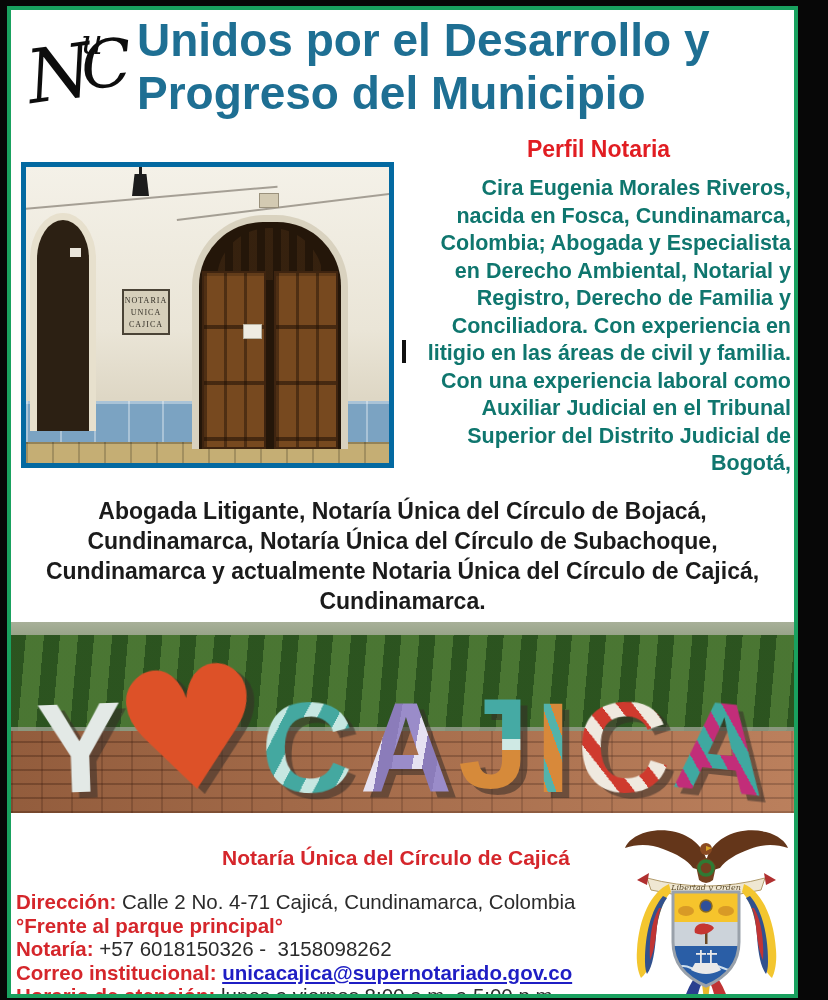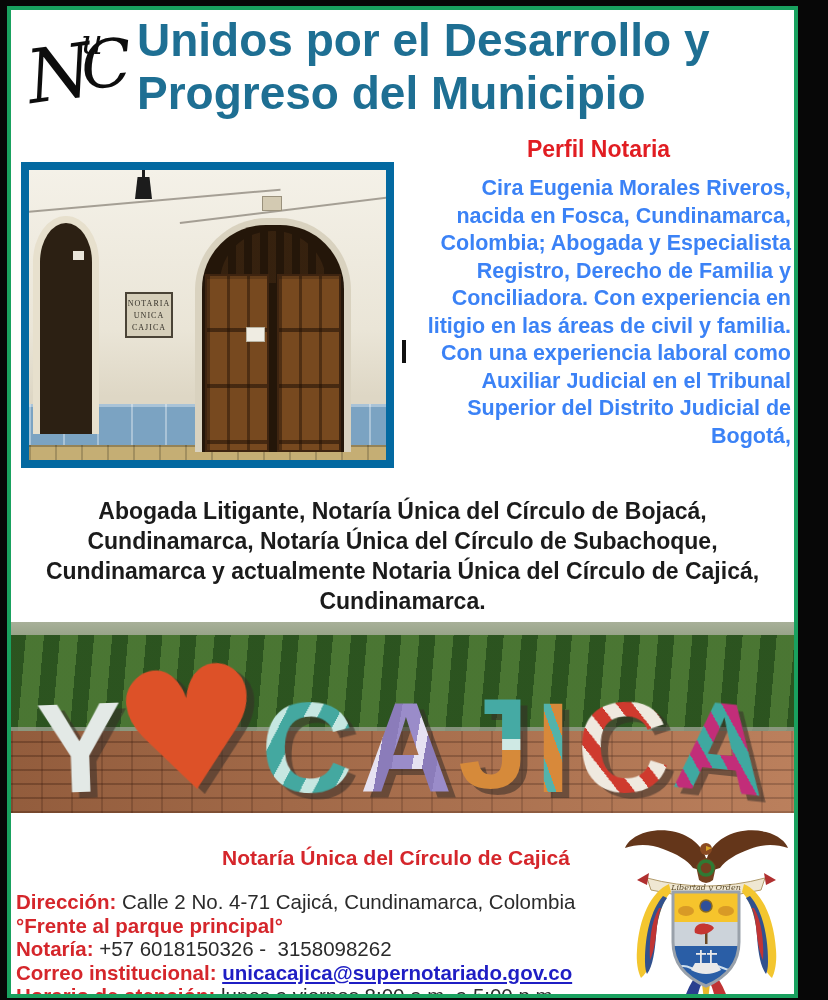--- a/index.html
+++ b/index.html
@@ -12,21 +12,21 @@
   .logo{position:absolute;left:14px;top:6px;width:120px;height:104px;color:#0d0d0d;
         font-family:"DejaVu Serif",serif;font-style:italic;}
   .logo-n{position:absolute;left:2px;top:14px;font-size:74px;transform:rotate(-8deg);}
   .logo-u{position:absolute;left:56px;top:6px;font-size:34px;}
   .logo-c{position:absolute;left:56px;top:10px;font-size:66px;transform:rotate(-5deg);}
   .title{position:absolute;left:126px;top:4px;width:655px;
          color:#1e6f93;font-weight:bold;font-size:46px;line-height:53px;}
 
   
   .photo1{position:absolute;left:10px;top:152px;width:373px;height:306px;
-          border:8px solid #0369a1;box-sizing:border-box;background:#ece7da;overflow:hidden;}
+          border:5px solid #0369a1;box-sizing:border-box;background:#ece7da;overflow:hidden;}
   .wall{position:absolute;inset:0;background:linear-gradient(180deg,#f4f1e8 0%,#eae5d7 55%,#ded7c5 78%);}
   .wire{position:absolute;height:2px;background:rgba(70,62,50,.45);}
   .band-blue{position:absolute;left:0;right:0;top:234px;height:41px;background:#7ba3c2;
      background-image:repeating-linear-gradient(90deg,rgba(255,255,255,.35) 0 2px,rgba(0,0,0,0) 2px 34px),
                       linear-gradient(180deg,rgba(255,255,255,.35) 0 3px,rgba(0,0,0,0) 3px);}
   .pavement1{position:absolute;left:0;right:0;top:275px;height:21px;background:#c5ae74;
      background-image:repeating-linear-gradient(90deg,rgba(0,0,0,.18) 0 2px,rgba(0,0,0,0) 2px 26px),
                       linear-gradient(180deg,rgba(0,0,0,.25) 0 2px,rgba(0,0,0,0) 2px);}
   .lamp{position:absolute;left:106px;top:0;width:17px;height:30px;}
   .lamp:before{content:"";position:absolute;left:7px;top:0;width:3px;height:7px;background:#1c1c1c;}
@@ -55,21 +55,21 @@
   .notice{position:absolute;left:44px;bottom:110px;width:17px;height:13px;background:#efece2;
           border:1px solid #b9b3a2;}
   .fan{position:absolute;left:18px;right:18px;top:6px;height:52px;border-radius:60px 60px 0 0;
        background:repeating-linear-gradient(90deg,#3a2410 0 8px,#241609 8px 16px);opacity:.8;}
   .text-cursor{position:absolute;left:391px;top:330px;width:4px;height:23px;background:#111;}
 
   
   .perfil-h{position:absolute;left:395px;top:126px;width:385px;text-align:center;
             color:#e11d22;font-weight:bold;font-size:23px;}
   .profile{position:absolute;left:380px;top:165px;width:400px;text-align:right;
-           color:#3b82f6;font-weight:bold;font-size:21.5px;line-height:27.5px;}
+           color:#0f766e;font-weight:bold;font-size:21.5px;line-height:27.5px;}
   .profile div{white-space:nowrap;}
 
   .career{position:absolute;left:10px;top:486px;width:763px;text-align:center;
           color:#1b1b1b;font-weight:bold;font-size:23px;line-height:30px;}
 
   
   .photo2{position:absolute;left:0;top:612px;width:783px;height:191px;overflow:hidden;
      background-color:#3f6a2e;
      background-image:linear-gradient(180deg,#a8b099 0,#98a489 13px,rgba(0,0,0,0) 13px),
        repeating-linear-gradient(95deg,rgba(15,50,10,.40) 0 16px,rgba(95,140,60,.35) 16px 34px);}
@@ -144,20 +144,21 @@
       </div>
     </div>
   </div>
   <div class="text-cursor"></div>
 
   <div class="perfil-h">Perfil Notaria</div>
   <div class="profile">
     <div>Cira Eugenia Morales Riveros,</div>
     <div>nacida en Fosca, Cundinamarca,</div>
     <div>Colombia; Abogada y Especialista</div>
+    <div>en Derecho Ambiental, Notarial y</div>
     <div>Registro, Derecho de Familia y</div>
     <div>Conciliadora. Con experiencia en</div>
     <div>litigio en las áreas de civil y familia.</div>
     <div>Con una experiencia laboral como</div>
     <div>Auxiliar Judicial en el Tribunal</div>
     <div>Superior del Distrito Judicial de</div>
     <div>Bogotá,</div>
   </div>
 
   <div class="career">

